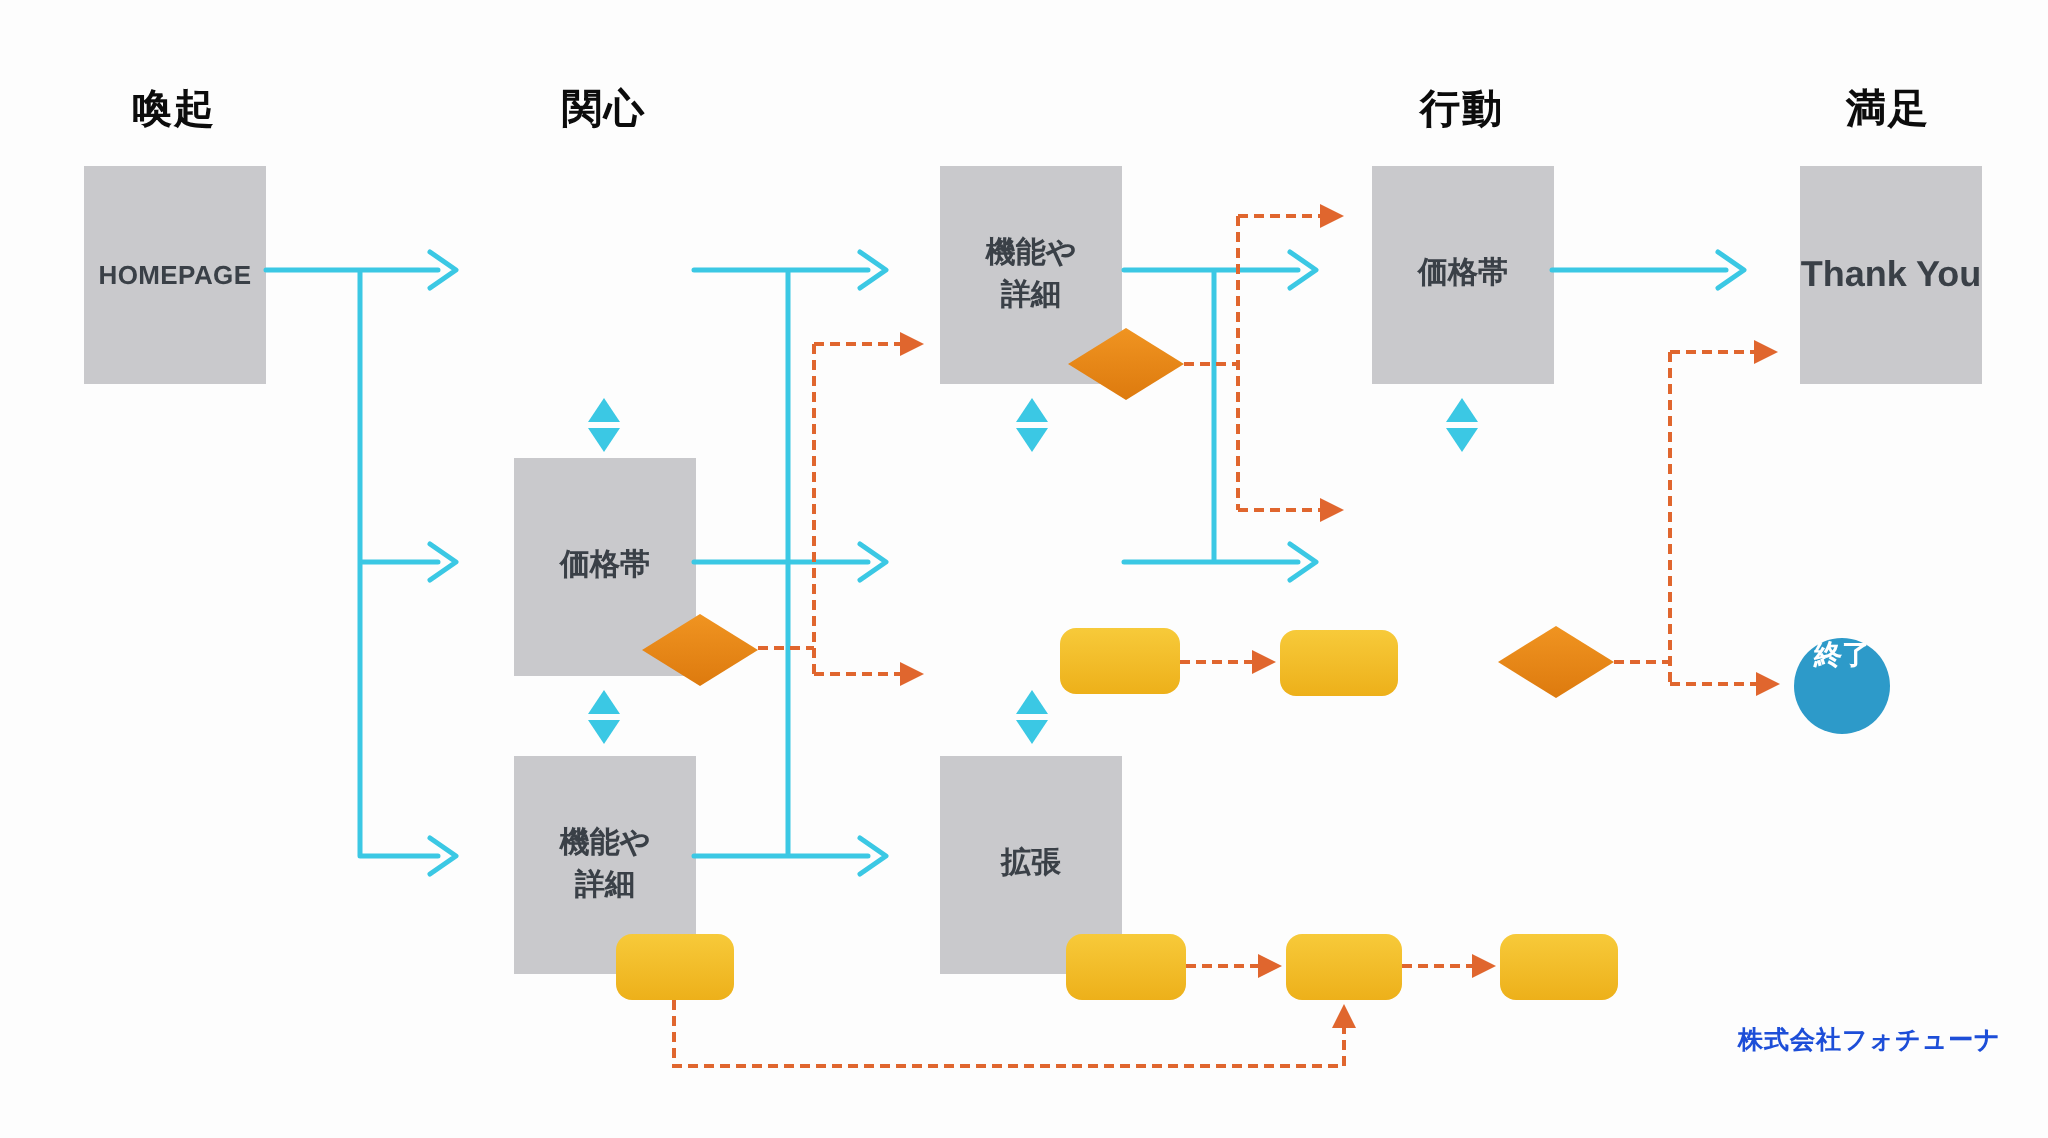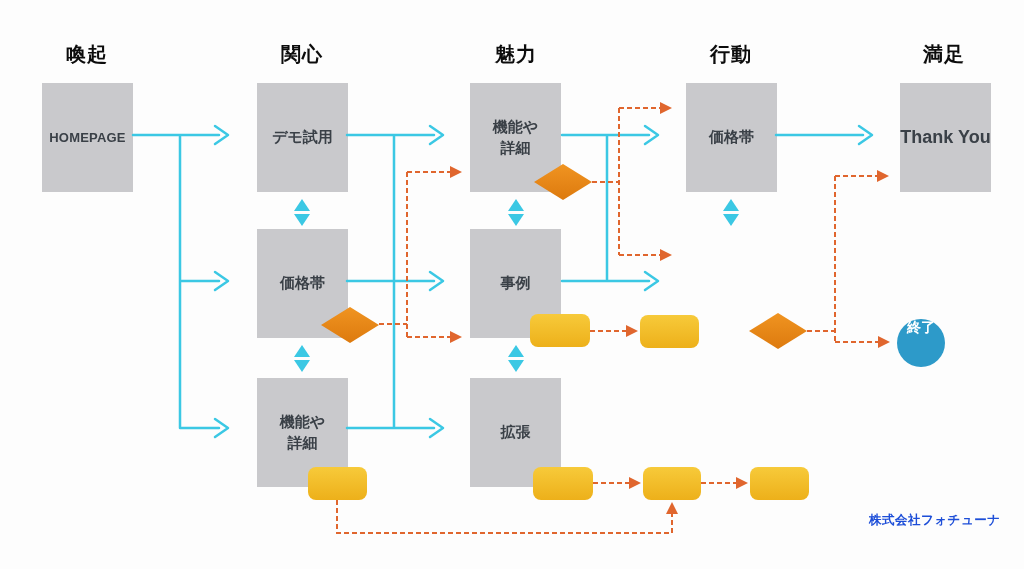--- a/index.html
+++ b/index.html
@@ -31,45 +31,38 @@
     color:#1d4ed8;letter-spacing:0.5px;z-index:1;
   }
 </style>
 </head>
 <body>
 
 <div class="stage">
 
   <div class="col-header" style="left:27px">喚起</div>
   <div class="col-header" style="left:242px">関心</div>
-  <div class="col-header" style="left:456px">魅力</div>
   <div class="col-header" style="left:671px">行動</div>
   <div class="col-header" style="left:884px">満足</div>
 
   <div class="node latin-sm" style="left:42px;top:83px">
     <span class="lbl">HOMEPAGE</span>
   </div>
 
-  <div class="node" style="left:257px;top:83px">
-    <span class="lbl">デモ試用</span>
-  </div>
   <div class="node" style="left:257px;top:229px">
     <span class="lbl">価格帯</span>
   </div>
   <div class="node" style="left:257px;top:378px">
     <span class="lbl">機能や</span>
     <span class="lbl">詳細</span>
   </div>
 
   <div class="node" style="left:470px;top:83px">
     <span class="lbl">機能や</span>
     <span class="lbl">詳細</span>
-  </div>
-  <div class="node" style="left:470px;top:229px">
-    <span class="lbl">事例</span>
   </div>
   <div class="node" style="left:470px;top:378px">
     <span class="lbl">拡張</span>
   </div>
 
   <div class="node" style="left:686px;top:83px">
     <span class="lbl">価格帯</span>
   </div>
 
   <div class="node latin-md" style="left:900px;top:83px">

